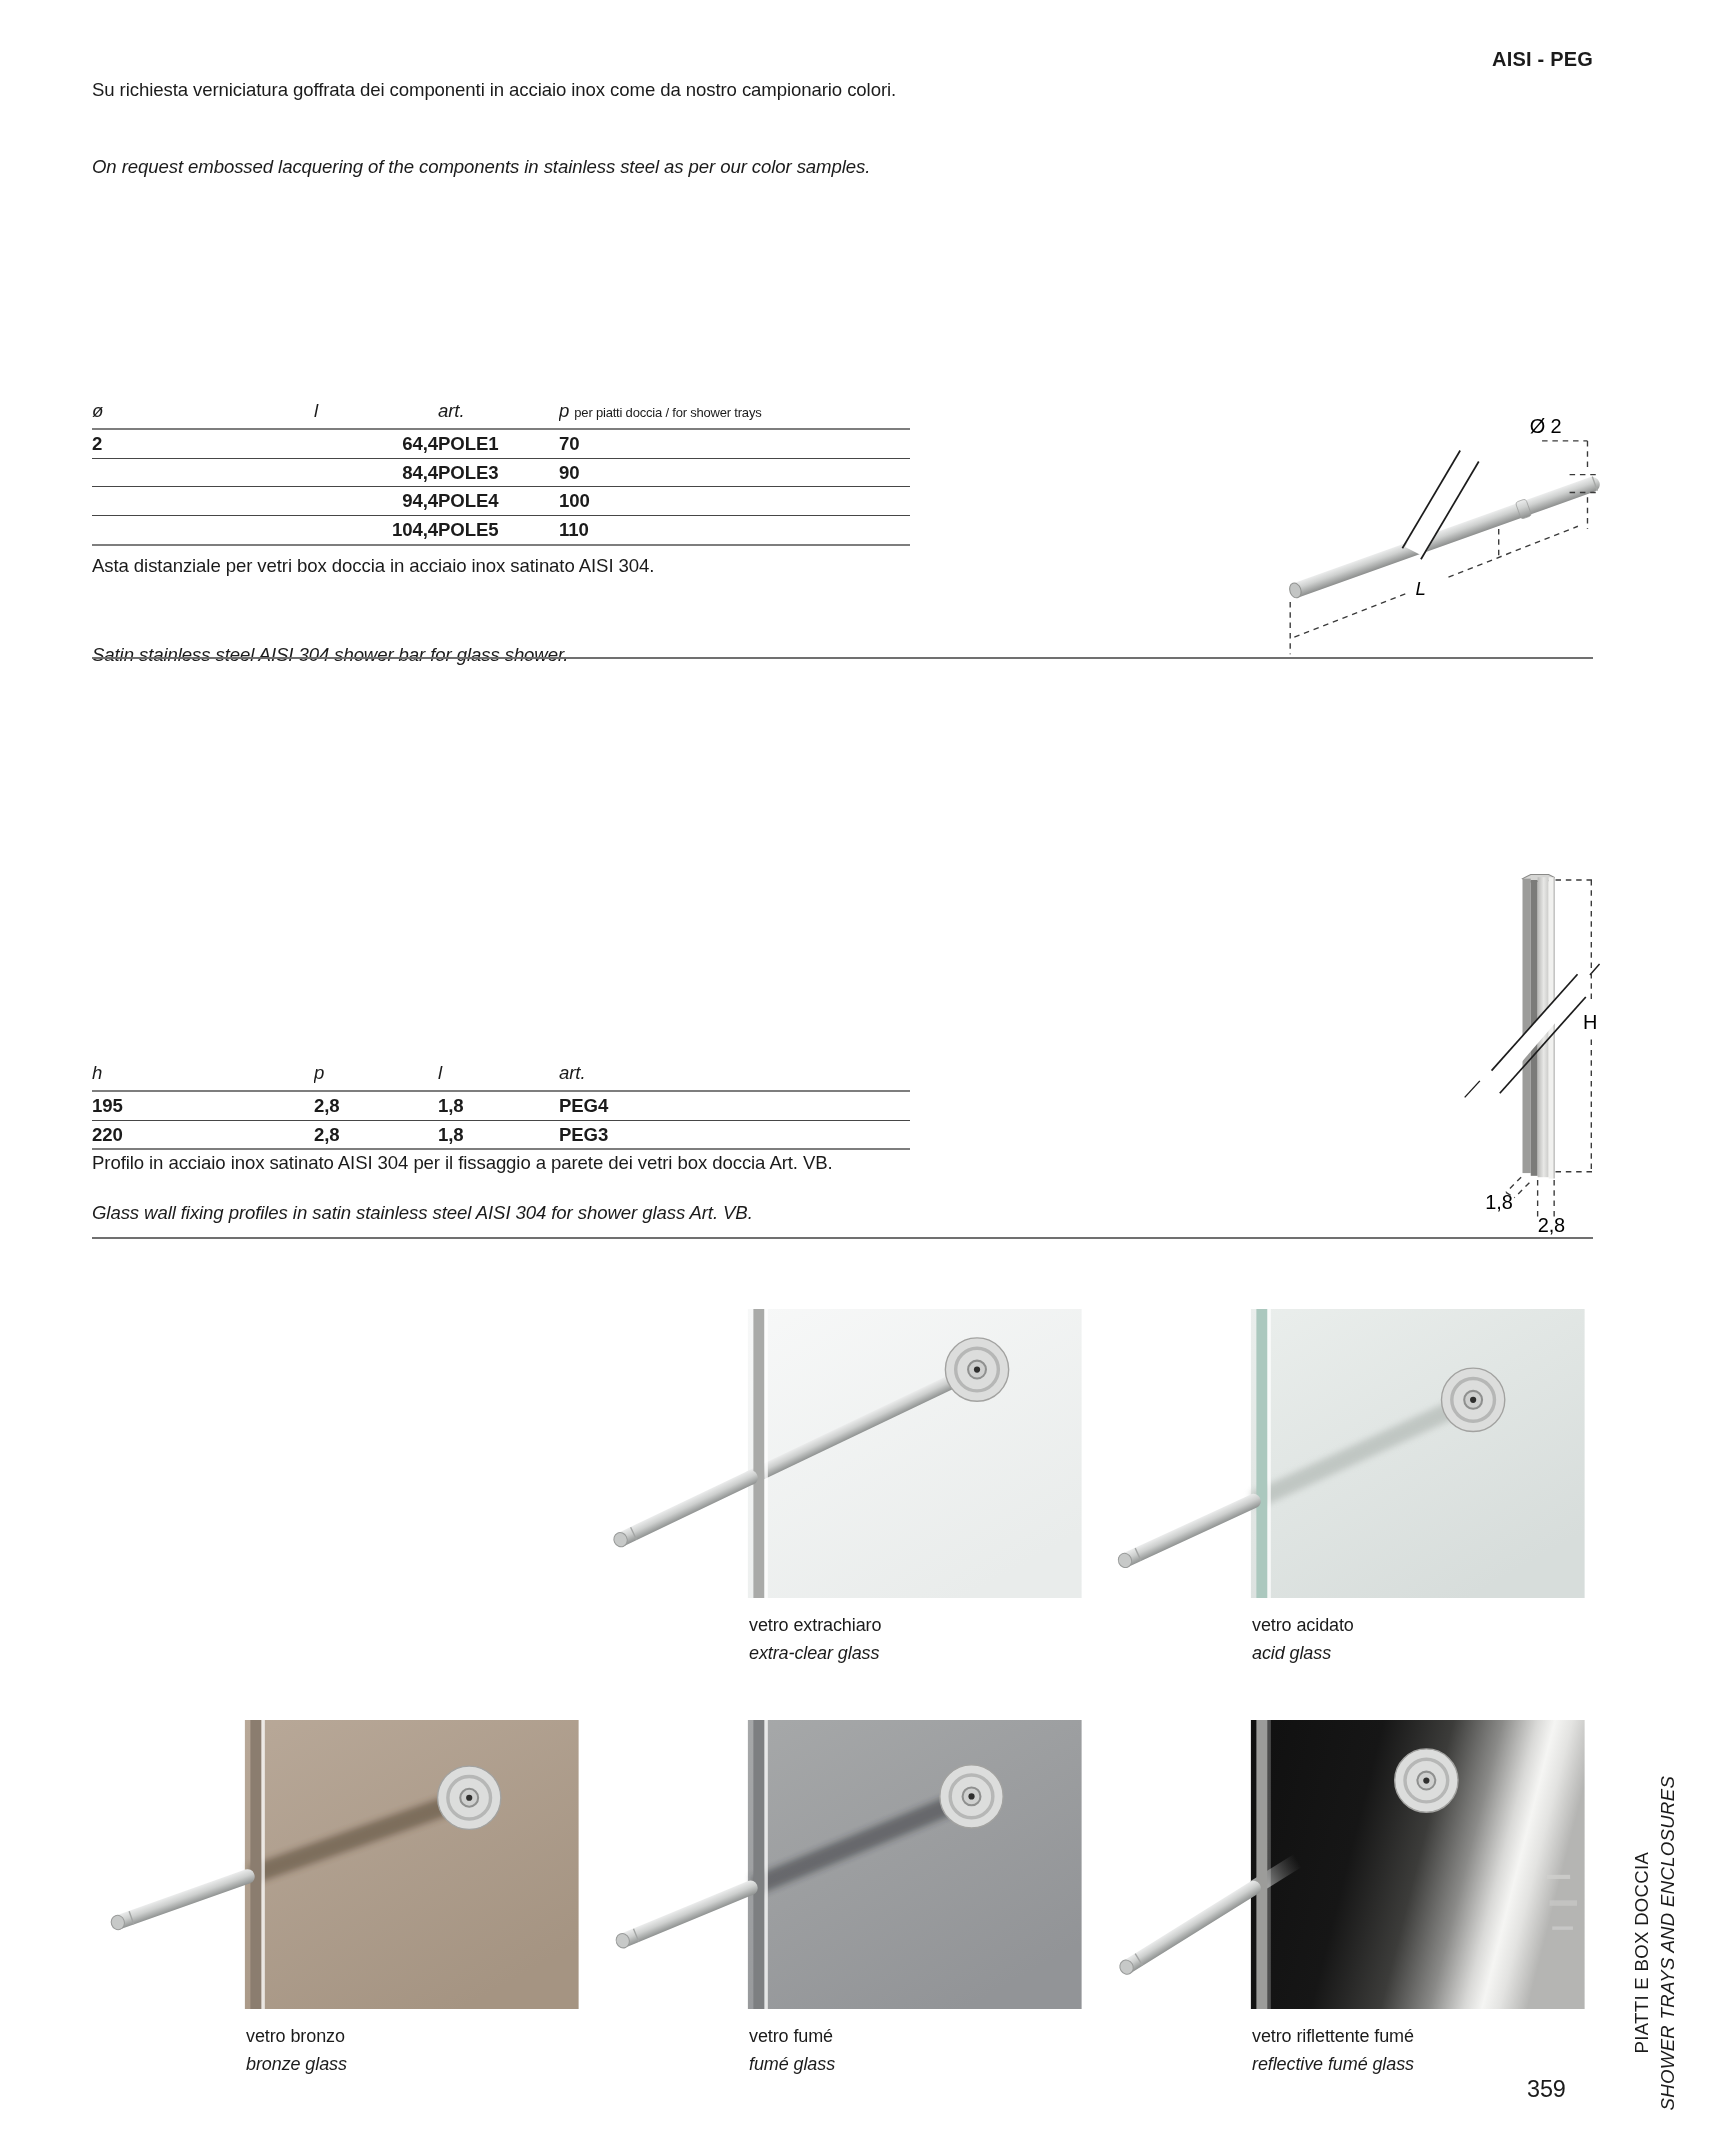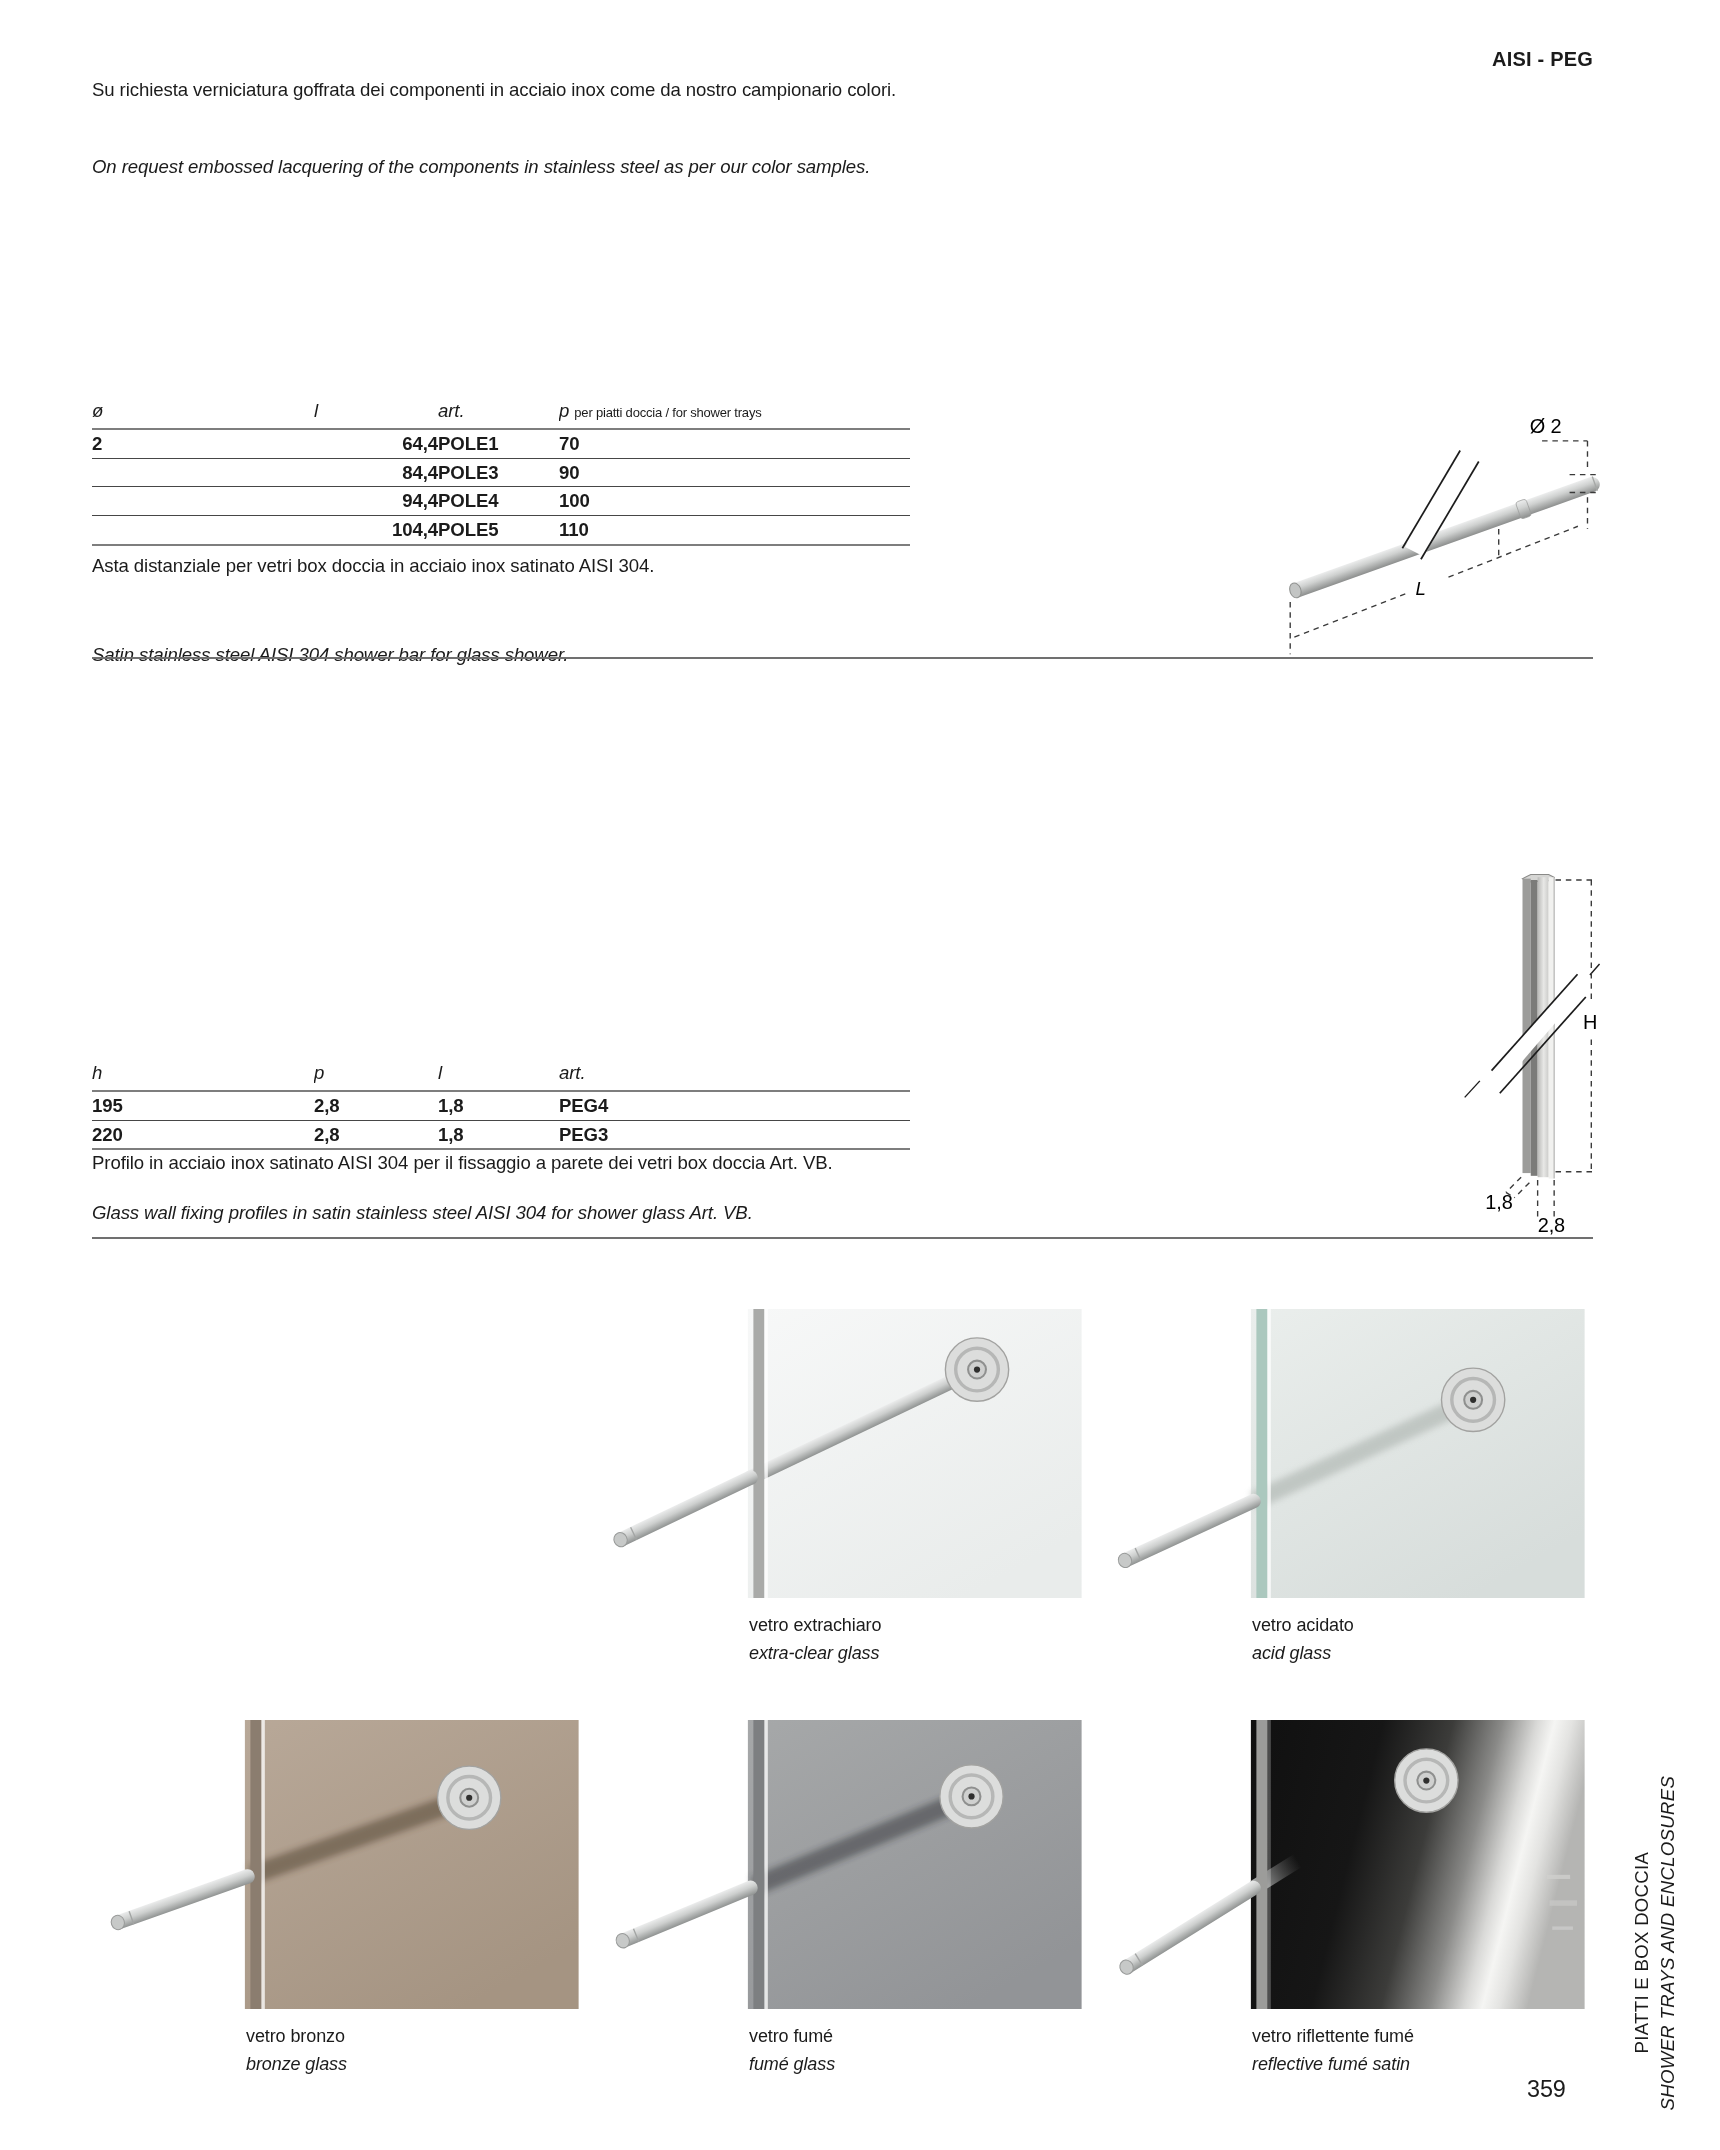--- a/index.html
+++ b/index.html
@@ -405,21 +405,21 @@
       </g>
       <g transform="translate(465,88)">
         <circle r="46" fill="#dcdddc" stroke="#a2a2a0" stroke-width="2"></circle>
         <circle r="31" fill="none" stroke="#b6b7b6" stroke-width="5"></circle>
         <circle r="13" fill="#cfd0cf" stroke="#8f908f" stroke-width="3"></circle>
         <circle r="4.5" fill="#2f2f2e"></circle>
       </g>
     </svg>
   <div class="cap">
     <div class="cap-it">vetro riflettente fumé</div>
-    <div class="cap-en">reflective fumé satin</div>
+    <div class="cap-en">reflective fumé glass</div>
   </div>
 </div>
 
 <div class="vtext" style="left:1652px;top:2032px;">PIATTI E BOX DOCCIA</div>
 <div class="vtext it" style="left:1678px;top:2089px;">SHOWER TRAYS AND ENCLOSURES</div>
 
 <div class="abs pagenum" style="left:1527px;top:2076px;">359</div>
 
 
 </body></html>

